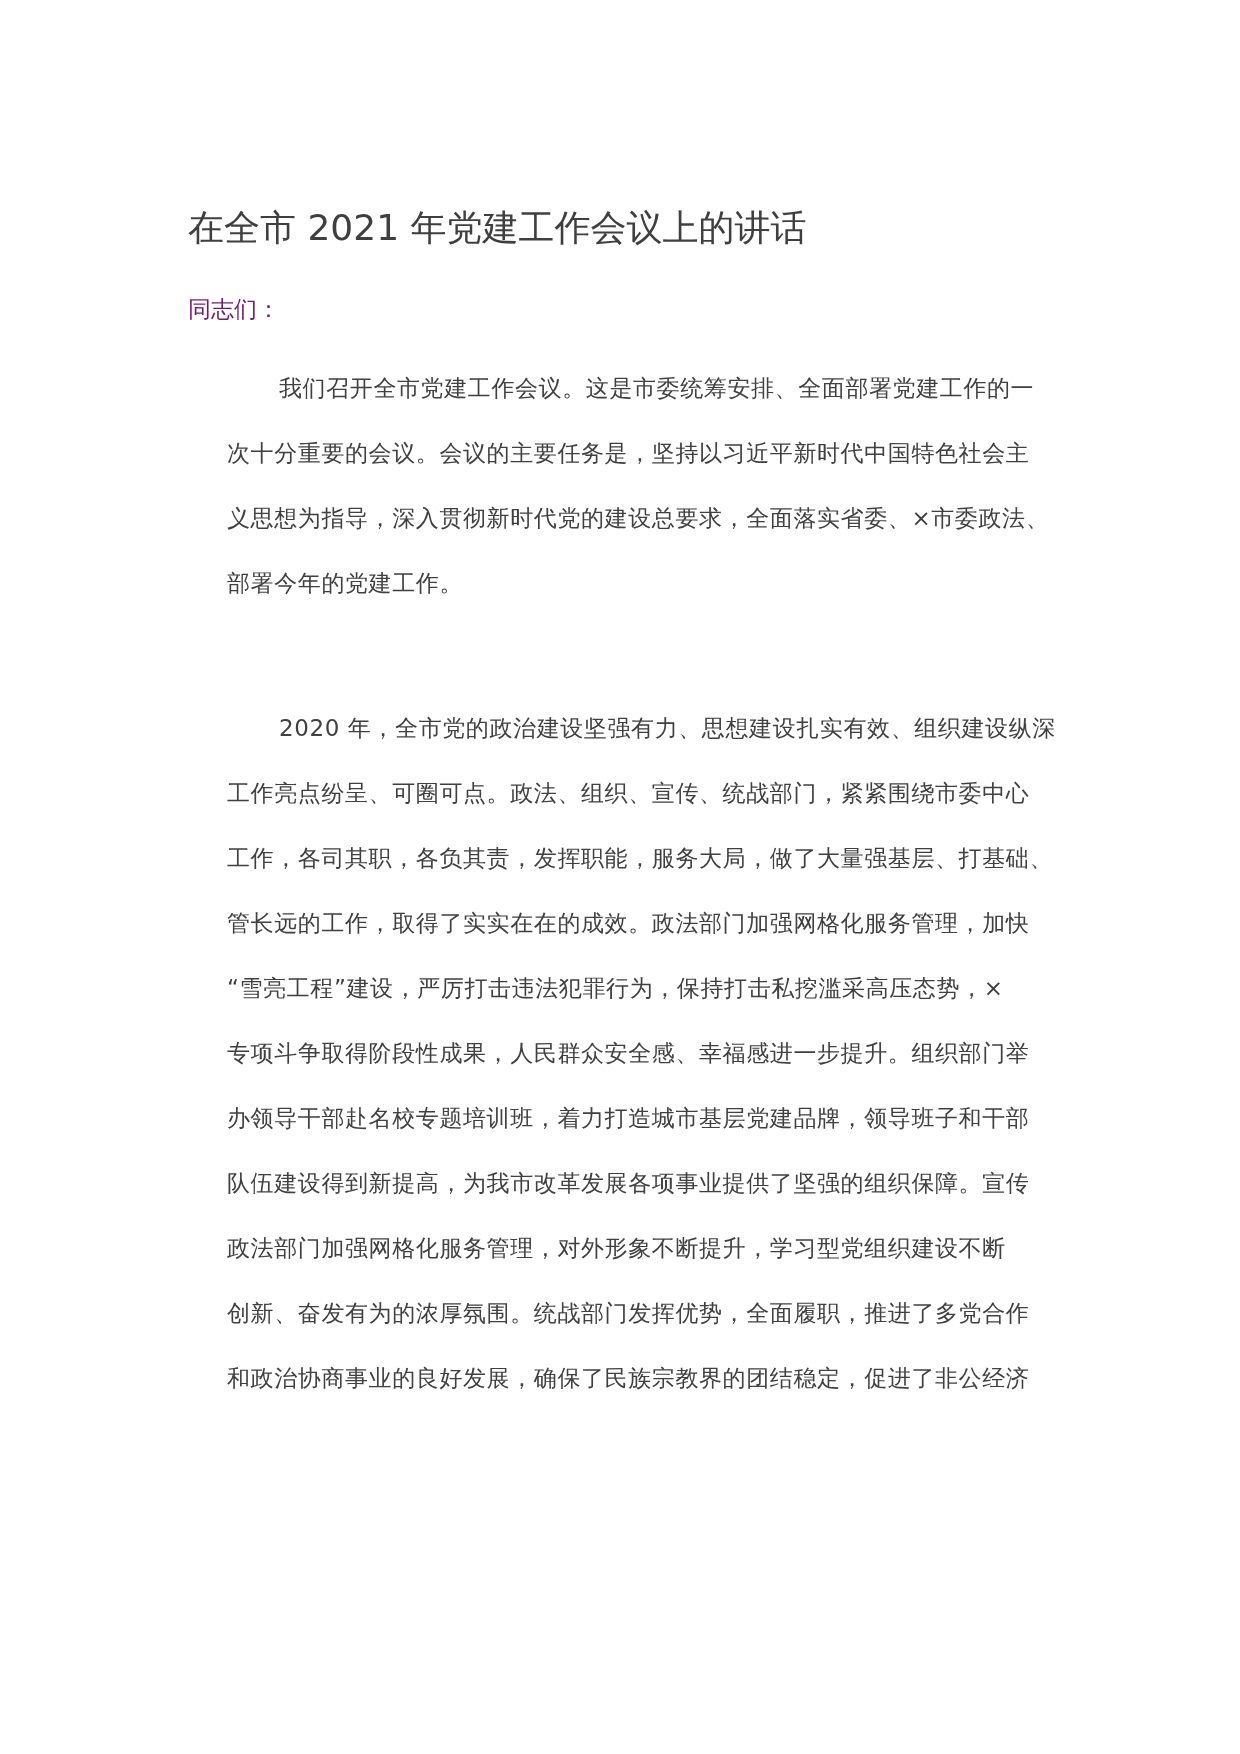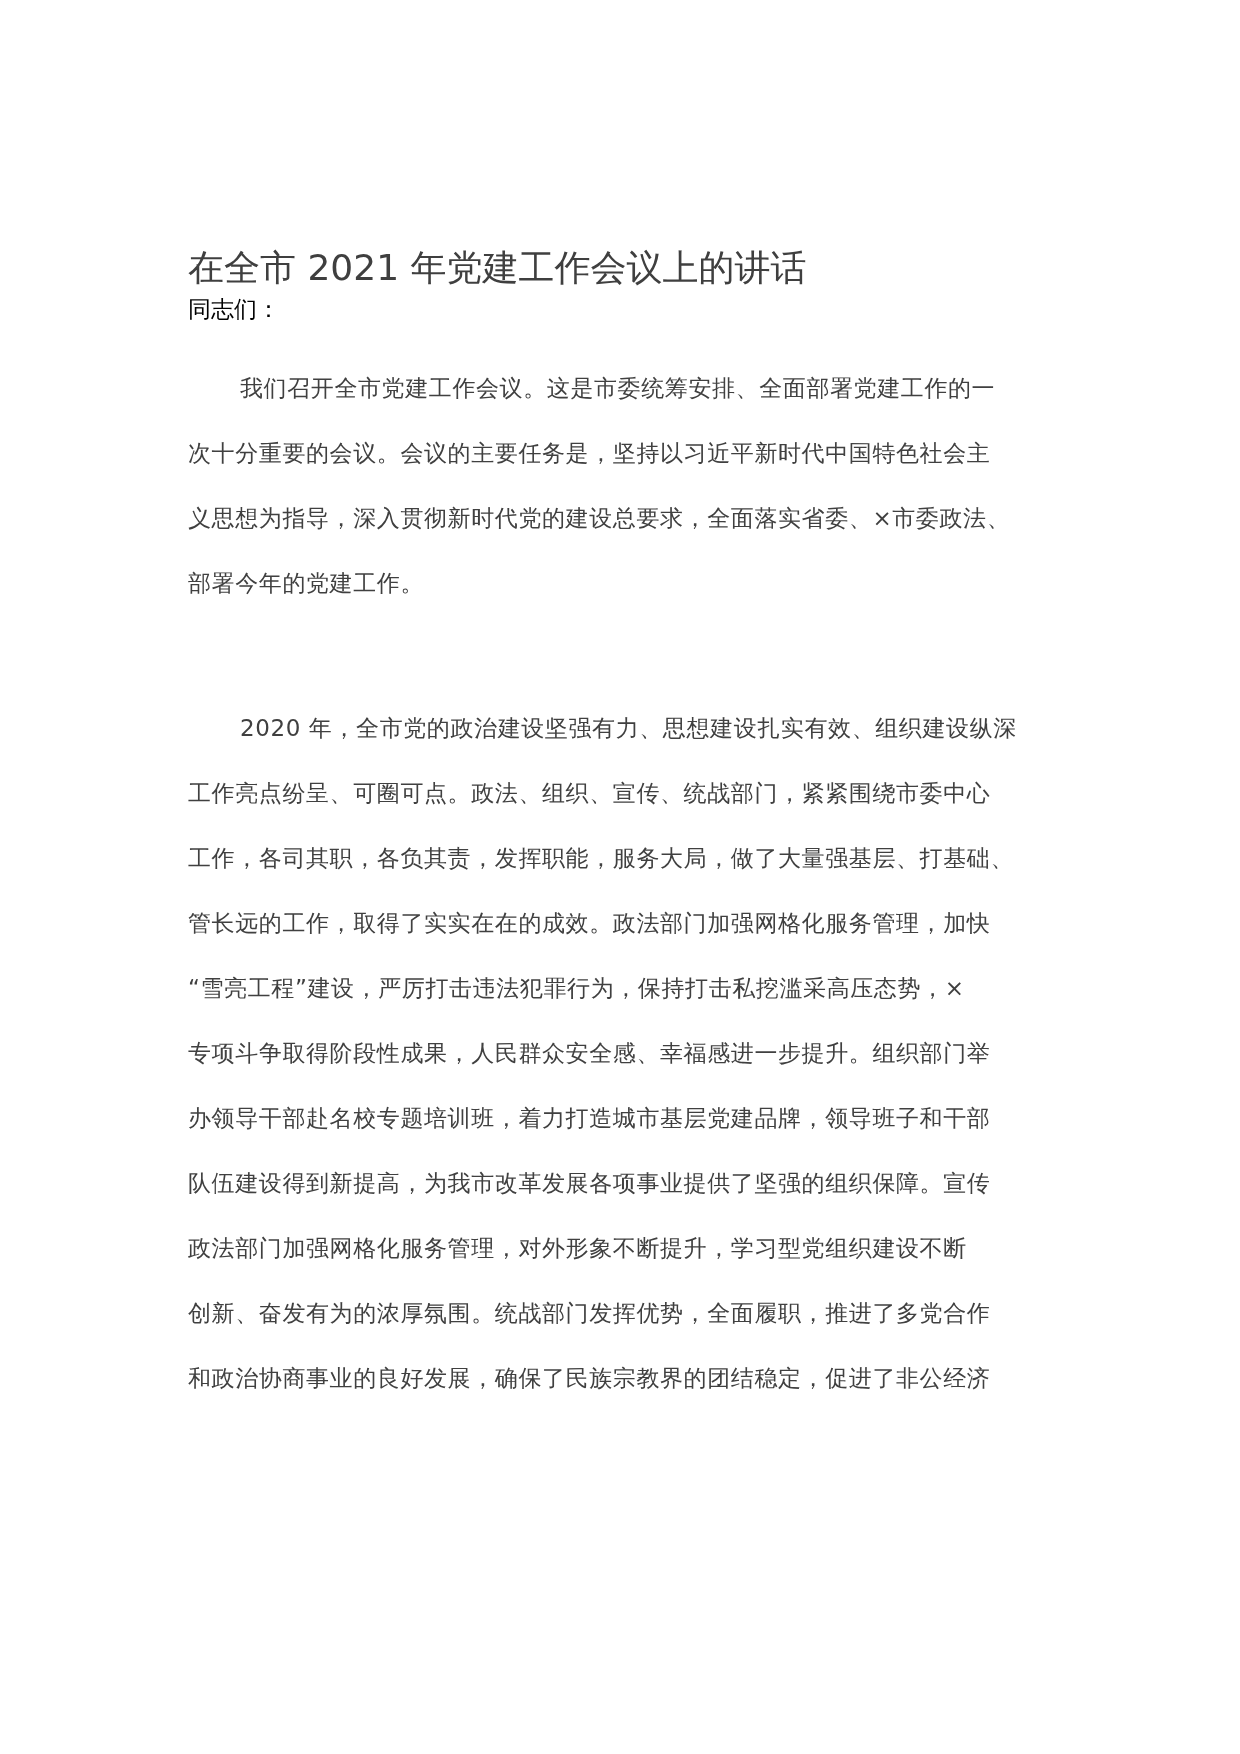--- a/index.html
+++ b/index.html
@@ -23,44 +23,44 @@
   }
   .title {
     position: absolute;
     left: 0;
     top: 204px;
     font-size: 36px;
     line-height: 48px;
     white-space: nowrap;
     color: #3f3f3f;
     letter-spacing: 0px;
-    margin-top: 40px;
   }
   .salutation {
     position: absolute;
     left: 0;
     top: 293px;
     font-size: 23px;
     line-height: 32px;
     white-space: nowrap;
-    color: #000000;
+    color: #701a75;
   }
   .para {
     position: absolute;
     left: 0;
     width: 880px;
   }
   .line {
     display: block;
     height: 65px;
     font-size: 23px;
     line-height: 32px;
     white-space: nowrap;
     color: #404040;
     letter-spacing: 0.6px;
+    margin-left: 39px;
   }
   .line.indent {
     padding-left: 52px;
   }
   #p1 { top: 372px; }
   #p2 { top: 712px; }
 </style>
 </head>
 <body>
 

